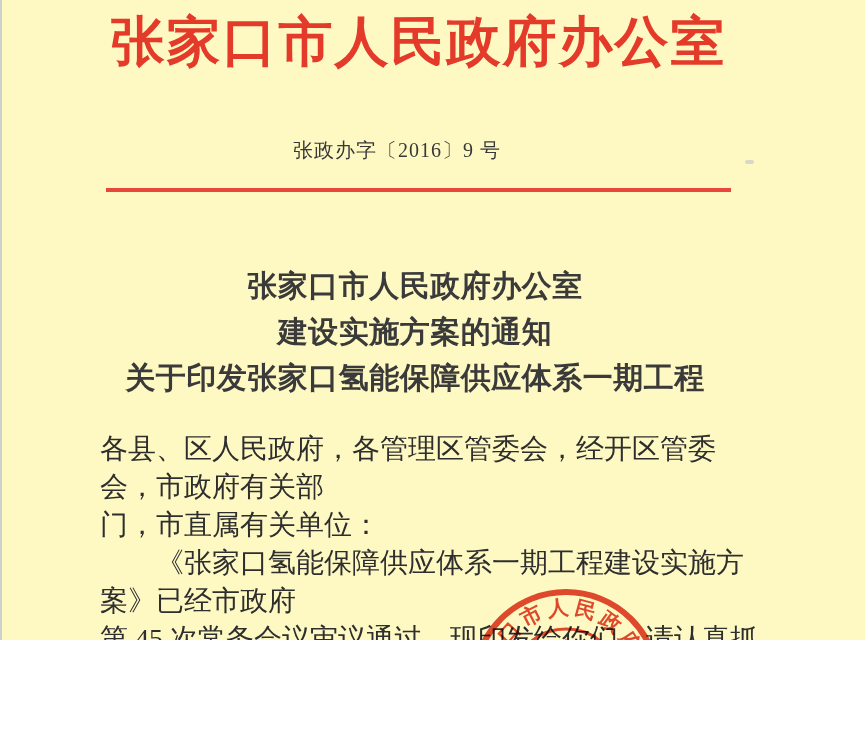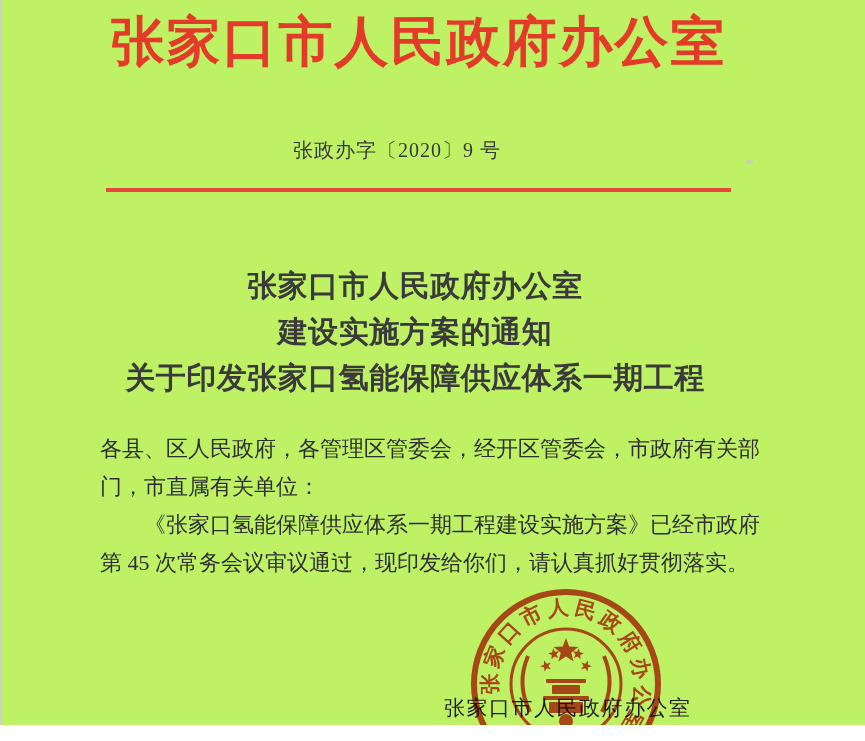--- a/index.html
+++ b/index.html
@@ -1,19 +1,19 @@
 <!DOCTYPE html>
 <html><head>
 <meta charset="utf-8">
 <style>
   html,body{margin:0;padding:0;}
   .page{
     position:relative;
-    width:865px;height:725px;
-    background:#bef264;
+    width:865px;height:640px;
+    background:#fef9c3;
     overflow:hidden;
     font-family:"Liberation Serif","DejaVu Serif",serif;
   }
   .edge-strip-left{
     position:absolute;left:0;top:0;width:2px;height:741px;
     background:#cfcfcf;
   }
   .header-title{
     position:absolute;top:6px;left:0;width:837px;
     text-align:center;
@@ -31,21 +31,21 @@
     background:#e7473d;
   }
   .title-block{
     position:absolute;top:263px;left:0;width:830px;
     text-align:center;
     font-size:30px;font-weight:bold;line-height:46px;
     color:#3a3a3a;letter-spacing:0.5px;
   }
   .body-text{
     position:absolute;left:100px;top:430px;width:668px;
-    font-size:22px;line-height:38px;color:#2e2e2e;
+    font-size:28px;line-height:38px;color:#2e2e2e;
   }
   .body-text p{margin:0;white-space:pre-line;}
   .body-text p.indented{text-indent:2em;}
   .signature-issuer{
     position:absolute;left:444px;top:694px;
     font-size:21px;color:#1f1f1f;letter-spacing:1.5px;
     z-index:2;white-space:nowrap;
   }
   .signature-date{
     position:absolute;left:503px;top:724px;
@@ -77,21 +77,21 @@
 </style>
 </head>
 <body>
 
 <div class="page">
 
   <div class="edge-strip-left"></div>
 
   <div class="header-title">张家口市人民政府办公室</div>
 
-  <div class="doc-number">张政办字〔2020〕9 号</div>
+  <div class="doc-number">张政办字〔2016〕9 号</div>
 
   <div class="red-divider"></div>
 
   <div class="title-block">
     <div>张家口市人民政府办公室</div>
     <div>建设实施方案的通知</div>
     <div>关于印发张家口氢能保障供应体系一期工程</div>
   </div>
 
   <div class="body-text">

